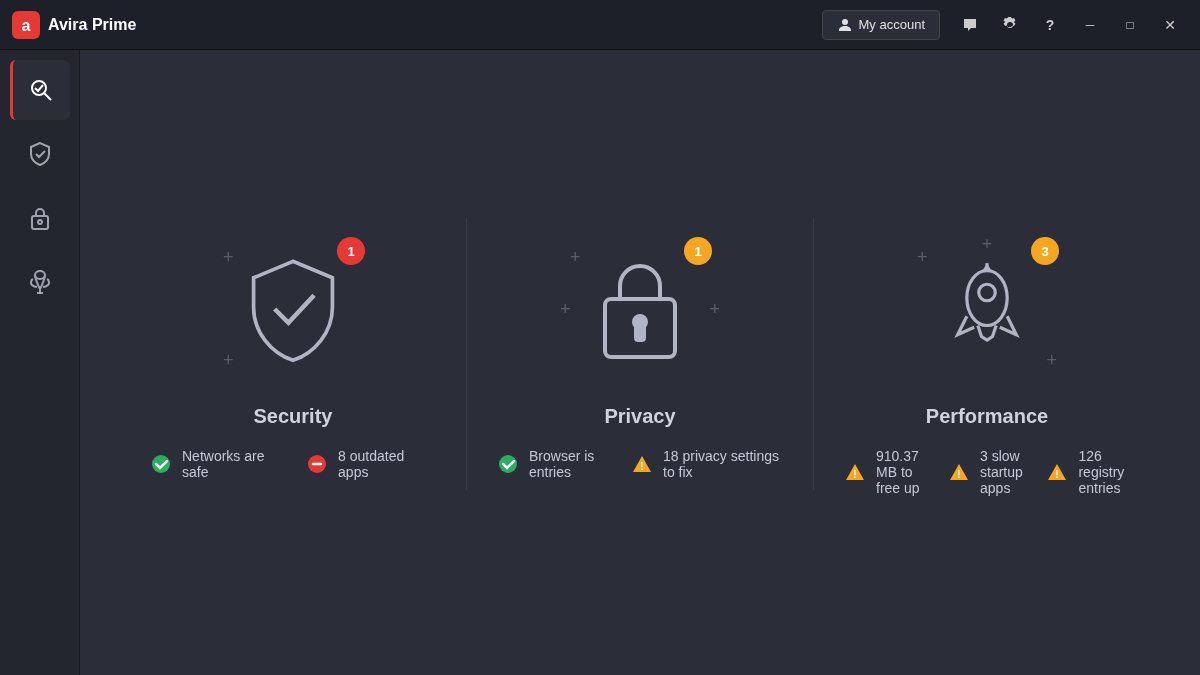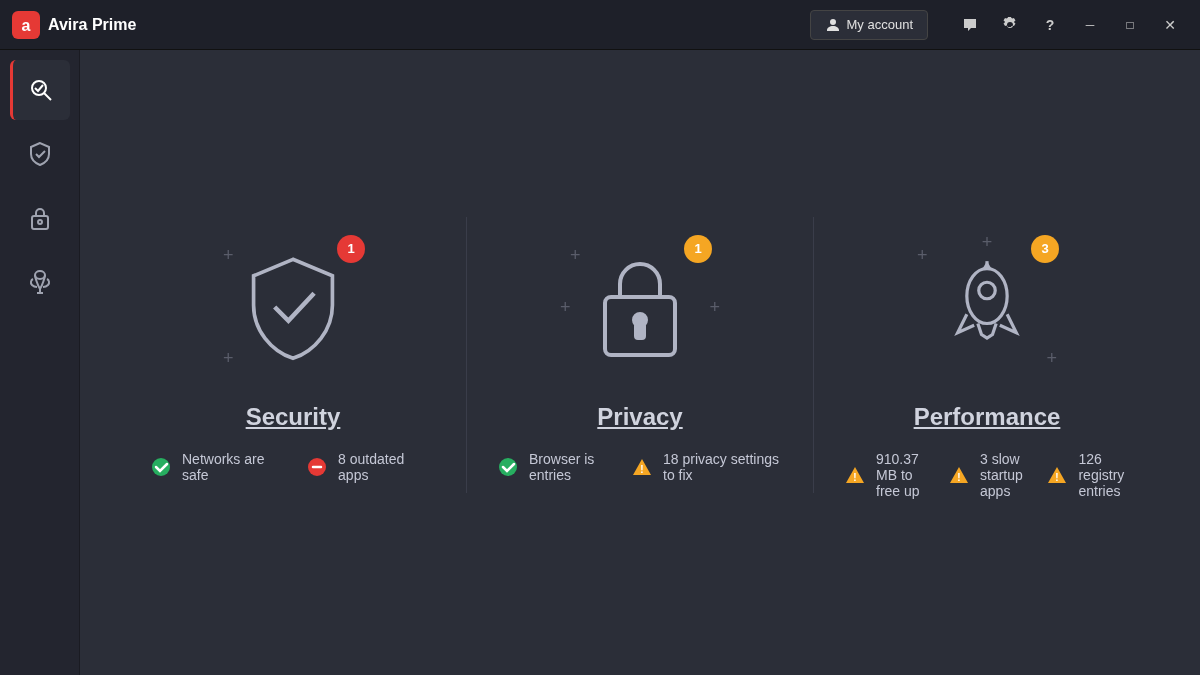--- a/index.html
+++ b/index.html
@@ -46,21 +46,21 @@
       display: flex;
       align-items: center;
       gap: 6px;
       background: #2b2e38;
       border: 1px solid #444;
       border-radius: 4px;
       padding: 6px 14px;
       color: #e0e0e0;
       cursor: pointer;
       font-size: 13px;
-      margin-right: 20px;
+      margin-right: 8px;
     }
     .title-btn {
       width: 36px;
       height: 36px;
       display: flex;
       align-items: center;
       justify-content: center;
       color: #ccc;
       cursor: pointer;
       border-radius: 3px;
@@ -167,25 +167,24 @@
       align-items: center;
       justify-content: center;
       font-size: 13px;
       font-weight: 700;
       color: #fff;
     }
     .badge-red { background: #e53935; }
     .badge-orange { background: #f5a623; }
 
     .card-title {
-      font-size: 24px;
+      font-size: 20px;
       font-weight: 600;
       color: #d0d3de;
       margin-bottom: 20px;
-      text-decoration: underline;
     }
 
     
     .status-list {
       width: 100%;
       display: flex;
       flex-direction: row;
       gap: 14px;
       padding: 0 10px;
     }

